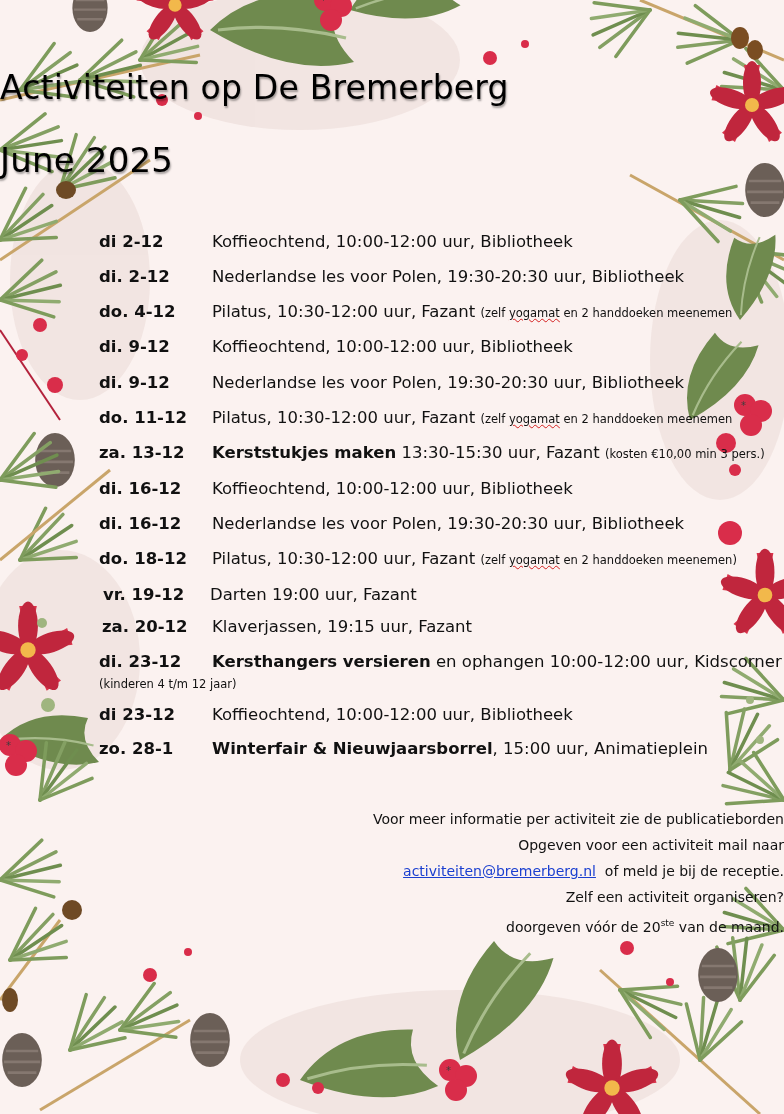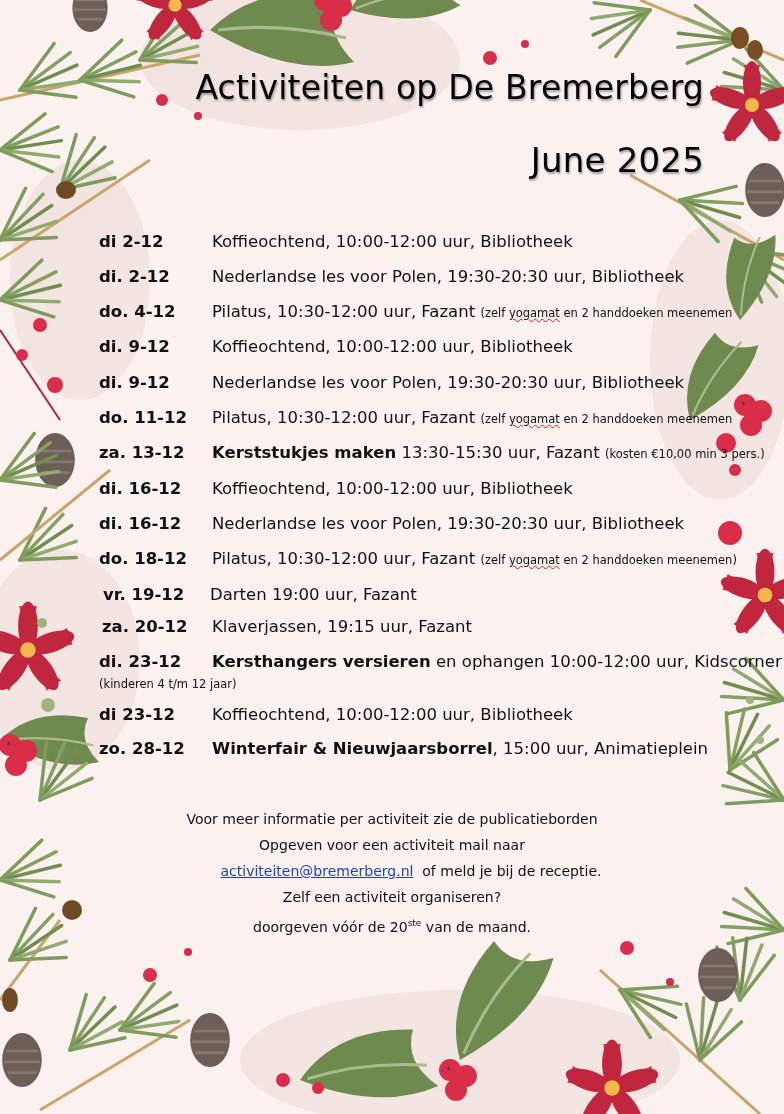--- a/index.html
+++ b/index.html
@@ -5,42 +5,42 @@
   html, body { margin: 0; padding: 0; }
   body {
     width: 784px; height: 1114px; overflow: hidden; position: relative;
     background: #fbf2f0;
     font-family: "DejaVu Sans", sans-serif;
     color: #111;
   }
   .deco { position: absolute; inset: 0; pointer-events: none; }
   .content { position: absolute; inset: 0; }
   .title {
-    position: absolute; left: 0; width: 704px; text-align: right;
+    position: absolute; left: 0; width: 704px; text-align: left;
     font-size: 33px; color: #000; letter-spacing: 0.2px;
     text-shadow: 1px 2px 2px rgba(0,0,0,0.35);
   }
   .title.t1 { top: 68px; }
   .title.t2 { top: 140px; font-size: 34px; }
   .row {
     position: absolute; left: 0; width: 768px; height: 24px;
     font-size: 16.5px; white-space: nowrap;
   }
   .row .date {
     position: absolute; left: 99px; font-weight: bold; font-size: 16.5px;
   }
   .row .desc { position: absolute; left: 212px; }
   .row .desc b { font-weight: bold; }
   .row .note { font-size: 11.5px; }
   .squiggle { text-decoration: underline wavy #d42020; text-decoration-thickness: 1px; }
   .subnote {
     position: absolute; left: 99px; font-size: 11.5px;
   }
   .footer {
-    position: absolute; left: 0; width: 784px; text-align: center;
+    position: absolute; left: 0; width: 784px; text-align: right;
     font-size: 14px; line-height: 26px; top: 806px;
   }
   .footer a { color: #1a3fd0; text-decoration: underline; margin-left: 38px; }
   .footer sup { font-size: 9px; }
 </style>
 </head>
 <body>
 
 <svg class="deco" width="784" height="1114" viewBox="0 0 784 1114">
   <defs>
@@ -251,21 +251,21 @@
     <div class="row" style="top:652px">
       <span class="date">di. 23-12</span>
       <span class="desc"><b>Kersthangers versieren</b><span> en ophangen 10:00-12:00 uur, Kidscorner</span></span>
     </div>
     <div class="subnote" style="top:677px">(kinderen 4 t/m 12 jaar)</div>
     <div class="row" style="top:705px">
       <span class="date">di 23-12</span>
       <span class="desc"><b></b><span>Koffieochtend, 10:00-12:00 uur, Bibliotheek</span></span>
     </div>
     <div class="row" style="top:739px">
-      <span class="date">zo. 28-12</span>
+      <span class="date">zo. 28-1</span>
       <span class="desc"><b>Winterfair &amp; Nieuwjaarsborrel</b><span>, 15:00 uur, Animatieplein</span></span>
     </div>
   </div>
 
   <div class="footer">
     <div>Voor meer informatie per activiteit zie de publicatieborden</div>
     <div>Opgeven voor een activiteit mail naar</div>
     <div><a>activiteiten@bremerberg.nl</a><span style="white-space:pre">  of meld je bij de receptie.</span></div>
     <div>Zelf een activiteit organiseren?</div>
     <div><span>doorgeven vóór de 20</span><sup>ste</sup><span> van de maand.</span></div>

